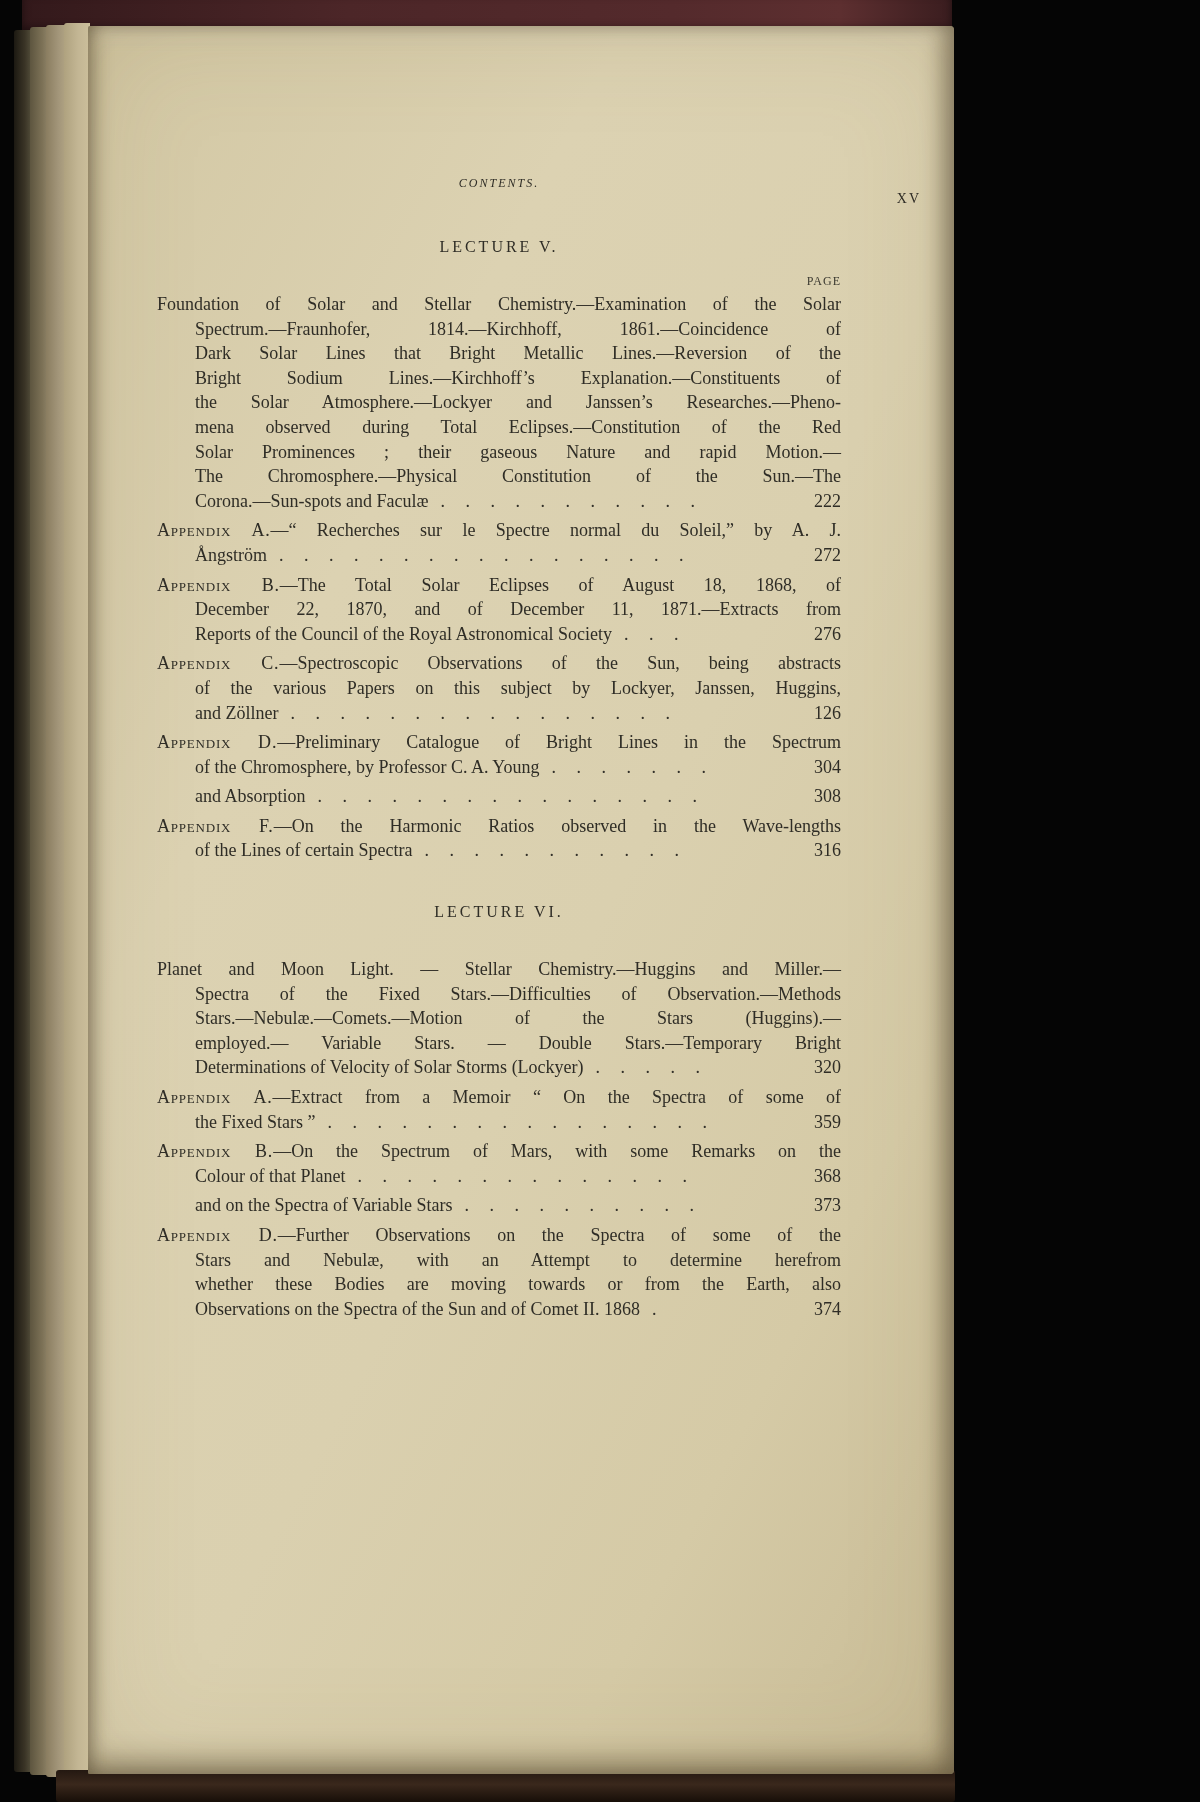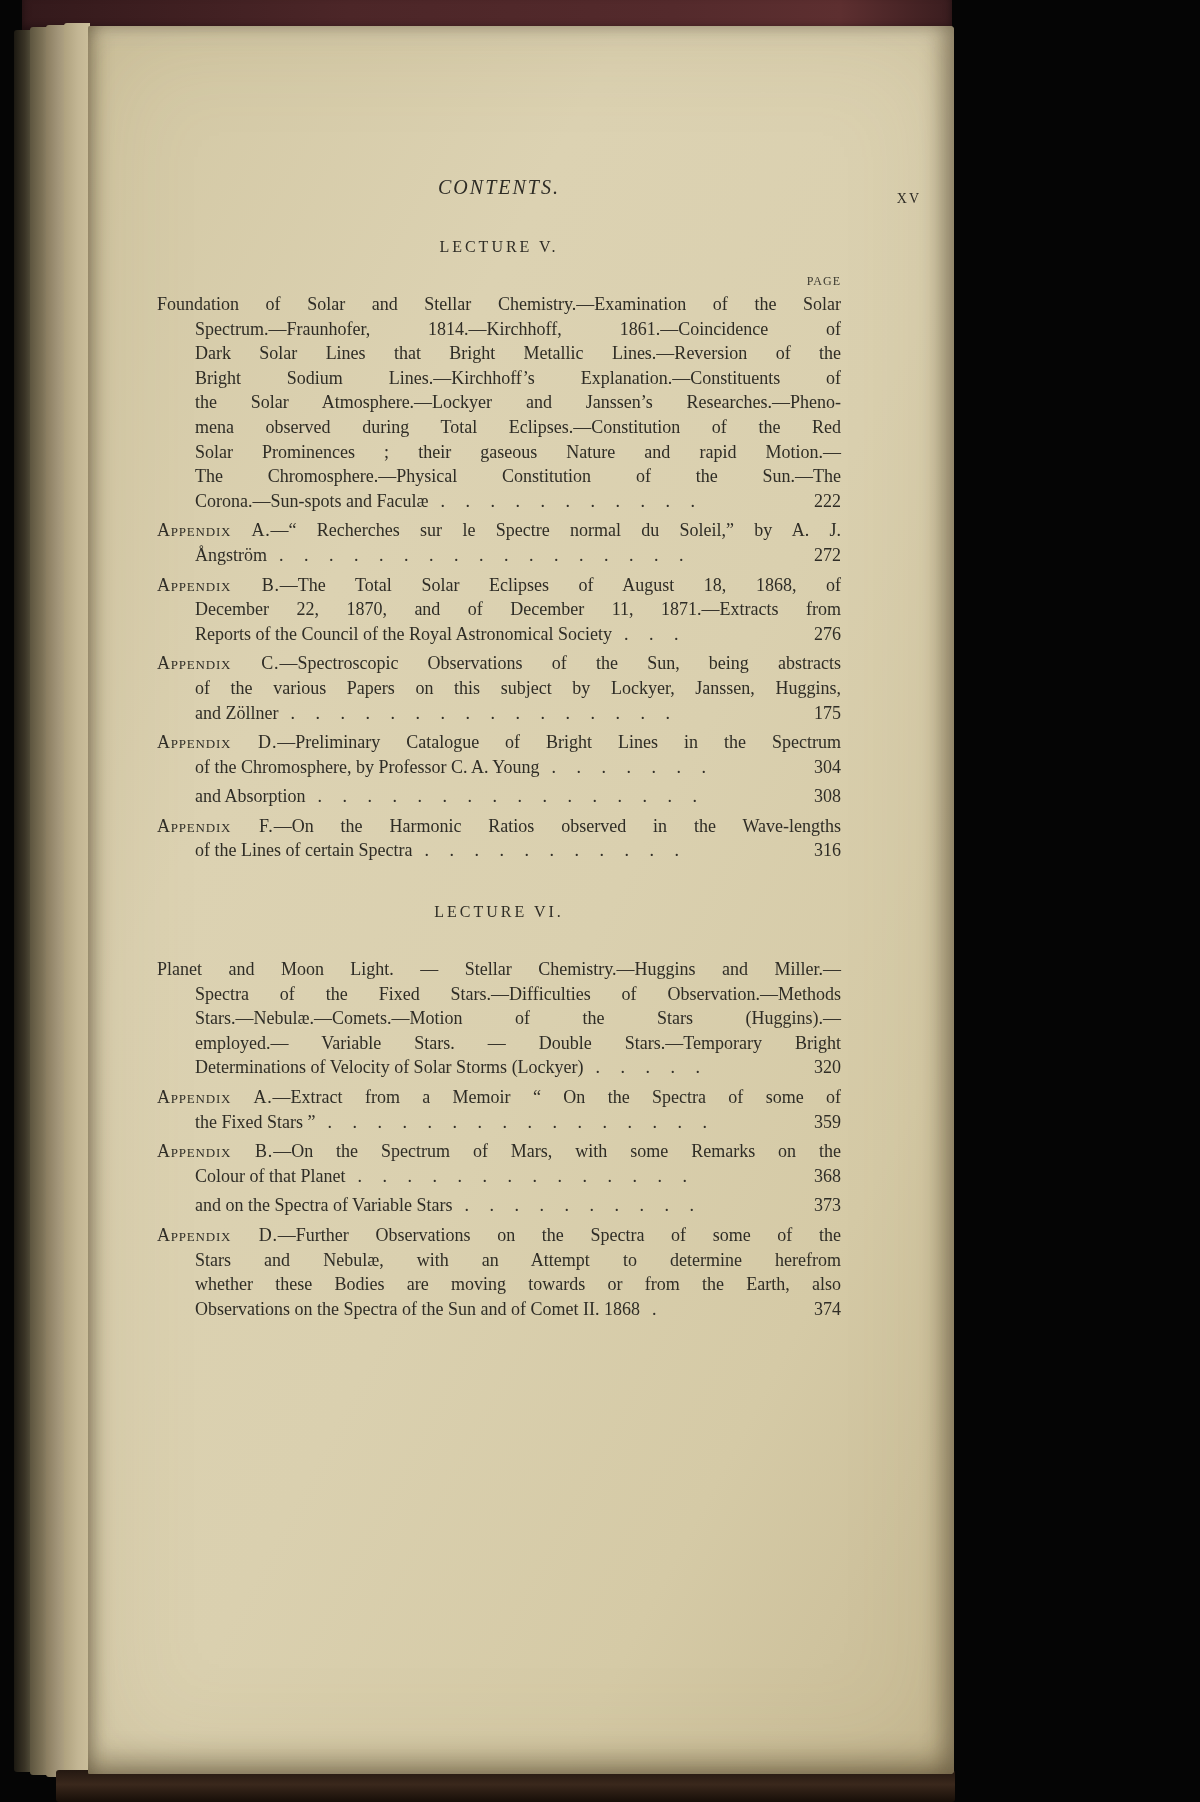--- a/index.html
+++ b/index.html
@@ -39,21 +39,21 @@
       inset 0 12px 18px rgba(250,245,225,.22),
       inset 0 0 110px rgba(130,105,60,.18);
   }
   .content {
     position:absolute; left:69px; top:150px; width:684px;
     color:#2f2d26; font-size:18px; 
   }
   .running-head { position:relative; height:28px; margin-bottom:34px; }
   .rh-title {
     position:absolute; left:0; right:0; text-align:center;
-    font-style:italic; font-size:20px; letter-spacing:2px;
+    font-style:italic; font-size:12px; letter-spacing:2px;
   }
   .rh-folio { position:absolute; right:-80px; top:15px; font-size:14px; letter-spacing:2px; }
 
   .lecture-section { position:relative; }
   .lecture-section + .lecture-section { margin-top:40px; }
   .lecture-heading {
     text-align:center; font-size:16px; letter-spacing:3px;
     height:28px; margin-bottom:26px;
   }
   .page-col-label {
@@ -125,21 +125,21 @@
                 <span class="leader">. . .</span>
                 <span class="pagenum">276</span>
               </div>
             </div>
             <div class="toc-entry">
               <div class="line full"><span class="sc">Appendix C.</span><span class="line-text">—Spectroscopic Observations of the Sun, being abstracts</span></div>
               <div class="line cont full"><span class="line-text">of the various Papers on this subject by Lockyer, Janssen, Huggins,</span></div>
               <div class="line cont last">
                 <span class="line-text">and Zöllner</span>
                 <span class="leader">. . . . . . . . . . . . . . . .</span>
-                <span class="pagenum">175</span>
+                <span class="pagenum">126</span>
               </div>
             </div>
             <div class="toc-entry">
               <div class="line full"><span class="sc">Appendix D.</span><span class="line-text">—Preliminary Catalogue of Bright Lines in the Spectrum</span></div>
               <div class="line cont last">
                 <span class="line-text">of the Chromosphere, by Professor C. A. Young</span>
                 <span class="leader">. . . . . . .</span>
                 <span class="pagenum">304</span>
               </div>
             </div>

